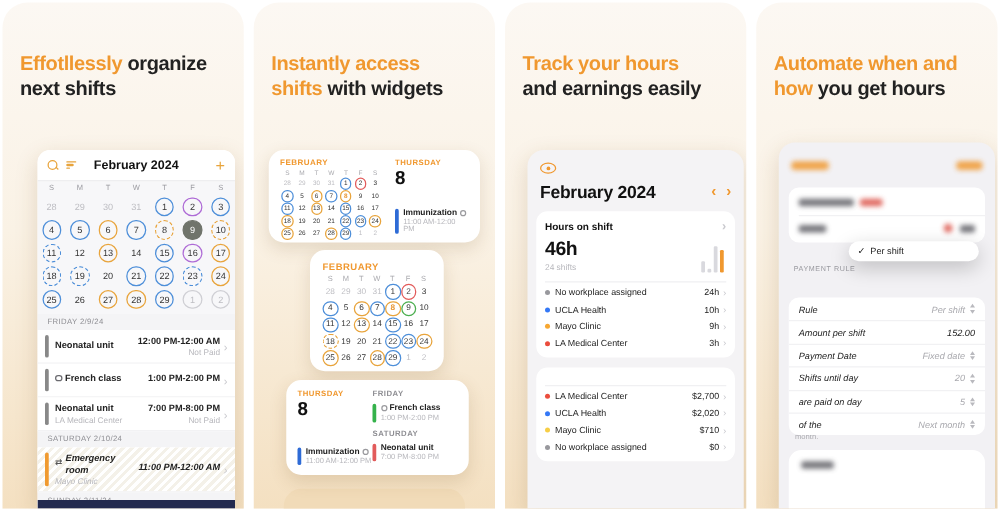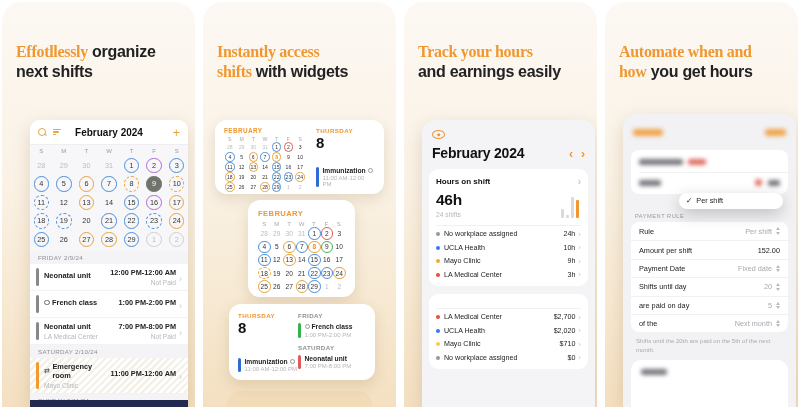--- a/index.html
+++ b/index.html
@@ -3,21 +3,21 @@
 <meta charset="utf-8">
 <style>
   * { box-sizing: border-box; margin: 0; padding: 0; }
   html,body { width:800px; height:407px; background:#fff; font-family:"Liberation Sans","DejaVu Sans",sans-serif; overflow:hidden; }
   .wrap { display:flex; gap:8px; padding:2px; width:800px; height:407px; }
   .panel { position:relative; width:193px; height:405px; flex:none; overflow:hidden;
            border-radius:20px 20px 0 0;
            background:linear-gradient(180deg,#FCF8F3 0%,#FAF2E5 45%,#F4E0C1 100%); }
   .headline { position:absolute; left:14px; top:40px; font-size:16px; font-weight:700;
               letter-spacing:-0.3px; line-height:1.22; color:#222; }
-  .headline span.o { color:#F0982F;font-family:Liberation Serif, serif; }
+  .headline span.o { color:#F0982F; }
   .headline span.blk { display:block; }
   .hl1{width:168px}.hl2{width:140px}.hl3{width:160px}.hl4{width:172px}
 
   
   .phone1 { position:absolute; left:28px; top:118px; width:158px; bottom:0; background:#fff;
             border-radius:10px 10px 0 0; box-shadow:0 6px 18px rgba(120,80,30,.18); overflow:hidden; }
   .cal-head { position:relative; height:24px; display:flex; align-items:center; padding:0 8px; background:#fff; }
   .m-title { position:absolute; left:0; right:0; text-align:center; font-size:10px; font-weight:700; color:#111; }
   .ic-search { position:relative; width:8px; height:8px; margin-right:7px; }
   .ic-search::before { content:""; position:absolute; left:0; top:0; width:6px; height:6px; border:1.3px solid #E8A43C; border-radius:50%; }
@@ -35,21 +35,21 @@
   .cnum.rb{border-color:#4E8FD9}.cnum.rp{border-color:#AE6BD6}.cnum.ro{border-color:#E8A43C}
   .cnum.rr{border-color:#E25B5B}.cnum.rg{border-color:#4CAF50}
   .cnum.rbd{border:1px dashed #4E8FD9}.cnum.rod{border:1px dashed #E8A43C}
   .cnum.rgr{border-color:#CFCFD4}
   .cnum.fill{background:#70746B;color:#fff;border-color:#70746B}
   .cnum.to{border-color:#E8A43C;color:#E8952F;font-weight:700}
   .cnum.out{color:#BDBDC2}
   .sec-h { height:13px; display:flex; align-items:center; padding:0 8px; font-size:6.2px; color:#8F8F94;
            background:#F4F4F6; letter-spacing:.3px; }
   .ev { display:flex; align-items:center; background:#fff; padding:4px 6px; border-bottom:1px solid #F2F2F4; }
-  .ev.hatch { background-image:repeating-linear-gradient(135deg,#ffffff 0 2.5px,#f4f1e9 2.5px 5px); }
+  .ev.hatch { background-image:repeating-linear-gradient(135deg,#ffffff 0 2.5px,#f4f1e9 2.5px 5px);font-style:italic; }
   .ev .bar { width:3px; border-radius:2px; align-self:stretch; margin-right:5px; }
   .ev .tcol { flex:1; min-width:0; }
   .ev .t { font-size:7.4px; font-weight:700; color:#222; display:flex; align-items:center; gap:2.5px; }
   .ev .s { font-size:6.6px; color:#B7B7BC; margin-top:2px; }
   .ev .rcol { text-align:right; }
   .ev .tm { font-size:7.3px; font-weight:600; color:#222; }
   .ev .np { font-size:6.6px; color:#B7B7BC; margin-top:2px; min-height:1px; }
   .chv::after { content:"›"; color:#C9C9CE; font-size:9px; margin-left:3px; }
   .ev-ic { display:none; }
   .ev-ic.ic-clock { display:inline-block; width:5.5px; height:5.5px; border:1px solid #6b6b70; border-radius:50%; }
@@ -121,21 +121,21 @@
   .p4-fields { position:absolute; left:8px; right:8px; top:36px; height:44px; background:#fff; border-radius:8px; }
   .p4-fields::after { content:""; position:absolute; left:8px; right:0; top:22px; border-top:1px solid #F1F1F3; }
   .blob { position:absolute; border-radius:2px; filter:blur(2px); opacity:.8; }
   .blob.dark { background:#55555c; } .blob.red { background:#D9473C; }
   .popup { position:absolute; left:56px; width:104px; top:79px; background:#fff; border-radius:8px;
            box-shadow:0 5px 16px rgba(0,0,0,.22); z-index:3; font-size:7.3px; color:#222; overflow:hidden; }
   .prow { display:flex; align-items:center; height:15.5px; padding:0 7px; gap:4px; }
   .prow + .prow { border-top:1px solid #EDEDEF; }
   .check::after { content:"✓"; font-size:7.5px; color:#222; }
   .pay-label { position:absolute; left:12px; top:99px; font-size:5.7px; color:#9A9AA0; letter-spacing:.5px; }
-  .pay-card { position:absolute; left:8px; right:8px; top:108px; background:#fff; border-radius:8px; z-index:1; overflow:hidden; }
+  .pay-card { position:absolute; left:8px; right:8px; top:124px; background:#fff; border-radius:8px; z-index:1; overflow:hidden;font-style:italic; }
   .prow2 { display:flex; align-items:center; height:18.4px; padding:0 8px; font-size:7.3px; }
   .prow2 + .prow2 { border-top:1px solid #F1F1F3; }
   .plabel { flex:1; color:#222; }
   .pval { color:#A9A9AE; } .pval.dark { color:#222; }
   .st { display:inline-flex; flex-direction:column; gap:1.5px; margin-left:4px; }
   .st i { width:0; height:0; border-left:2.5px solid transparent; border-right:2.5px solid transparent; display:block; }
   .st .up { border-bottom:3px solid #B9B9BE; }
   .st .dn { border-top:3px solid #B9B9BE; }
   .footnote { position:absolute; left:13px; right:16px; top:222px; font-size:6.1px; color:#ABABB0; line-height:1.55; }
   .note-card { position:absolute; left:8px; right:8px; top:246px; bottom:0; background:#fff; border-radius:10px 10px 0 0; }

